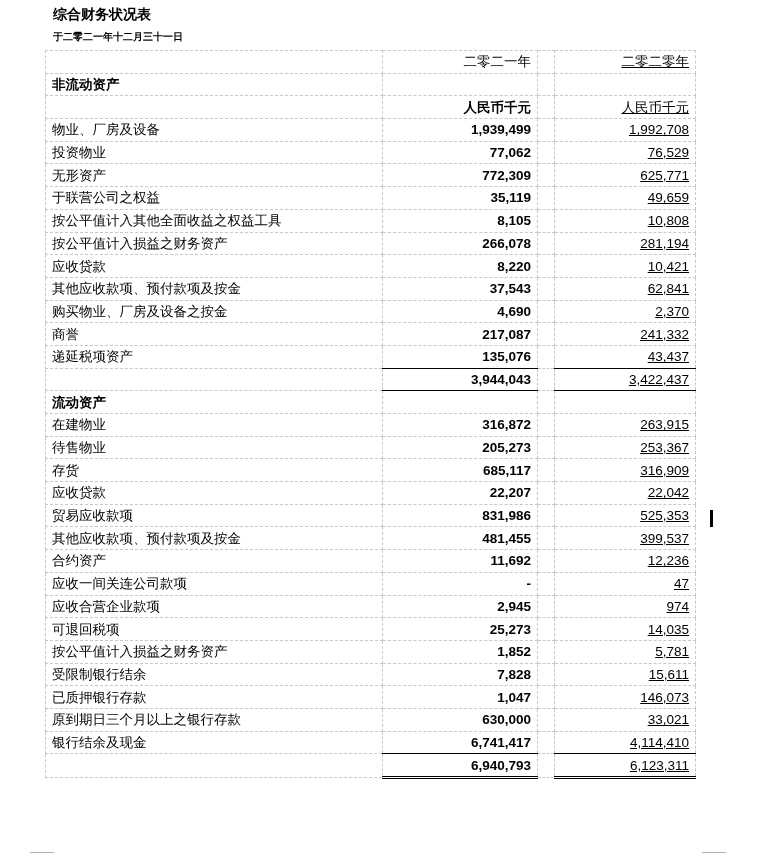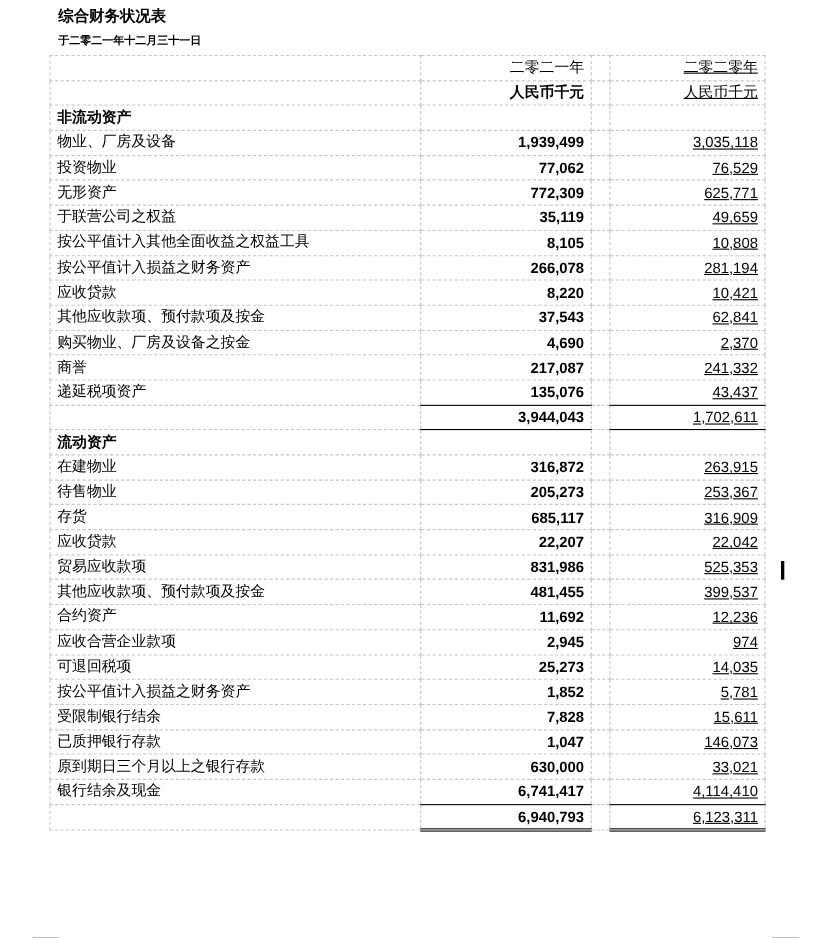--- a/index.html
+++ b/index.html
@@ -31,36 +31,36 @@
 
 <table class="sheet">
   <tbody id="sheet-body">
     <tr>
       <td class="label"></td>
       <td class="c21 hdr year">二零二一年</td>
       <td class="gap"></td>
       <td class="c20 hdr">二零二零年</td>
     </tr>
     <tr>
+      <td class="label bold">非流动资产</td>
+      <td class="c21"></td>
+      <td class="gap"></td>
+      <td class="c20"></td>
+    </tr>
+    <tr>
       <td class="label"></td>
       <td class="c21 hdr">人民币千元</td>
       <td class="gap"></td>
       <td class="c20 hdr">人民币千元</td>
     </tr>
-    <tr>
-      <td class="label bold">非流动资产</td>
-      <td class="c21"></td>
-      <td class="gap"></td>
-      <td class="c20"></td>
-    </tr>
   <tr>
         <td class="label">物业、厂房及设备</td>
         <td class="c21">1,939,499</td>
         <td class="gap"></td>
-        <td class="c20">3,035,118</td>
+        <td class="c20">1,992,708</td>
       </tr>
       <tr>
         <td class="label">投资物业</td>
         <td class="c21">77,062</td>
         <td class="gap"></td>
         <td class="c20">76,529</td>
       </tr>
       <tr>
         <td class="label">无形资产</td>
         <td class="c21">772,309</td>
@@ -112,21 +112,21 @@
       <tr class="subtotal">
         <td class="label">递延税项资产</td>
         <td class="c21">135,076</td>
         <td class="gap"></td>
         <td class="c20">43,437</td>
       </tr>
       <tr class="subtotal">
         <td class="label"></td>
         <td class="c21">3,944,043</td>
         <td class="gap"></td>
-        <td class="c20">1,702,611</td>
+        <td class="c20">3,422,437</td>
       </tr>
       <tr>
         <td class="label bold">流动资产</td>
         <td class="c21"></td>
         <td class="gap"></td>
         <td class="c20"></td>
       </tr>
       <tr>
         <td class="label">在建物业</td>
         <td class="c21">316,872</td>
@@ -161,20 +161,26 @@
         <td class="label">其他应收款项、预付款项及按金</td>
         <td class="c21">481,455</td>
         <td class="gap"></td>
         <td class="c20">399,537</td>
       </tr>
       <tr>
         <td class="label">合约资产</td>
         <td class="c21">11,692</td>
         <td class="gap"></td>
         <td class="c20">12,236</td>
+      </tr>
+      <tr>
+        <td class="label">应收一间关连公司款项</td>
+        <td class="c21">-</td>
+        <td class="gap"></td>
+        <td class="c20">47</td>
       </tr>
       <tr>
         <td class="label">应收合营企业款项</td>
         <td class="c21">2,945</td>
         <td class="gap"></td>
         <td class="c20">974</td>
       </tr>
       <tr>
         <td class="label">可退回税项</td>
         <td class="c21">25,273</td>

